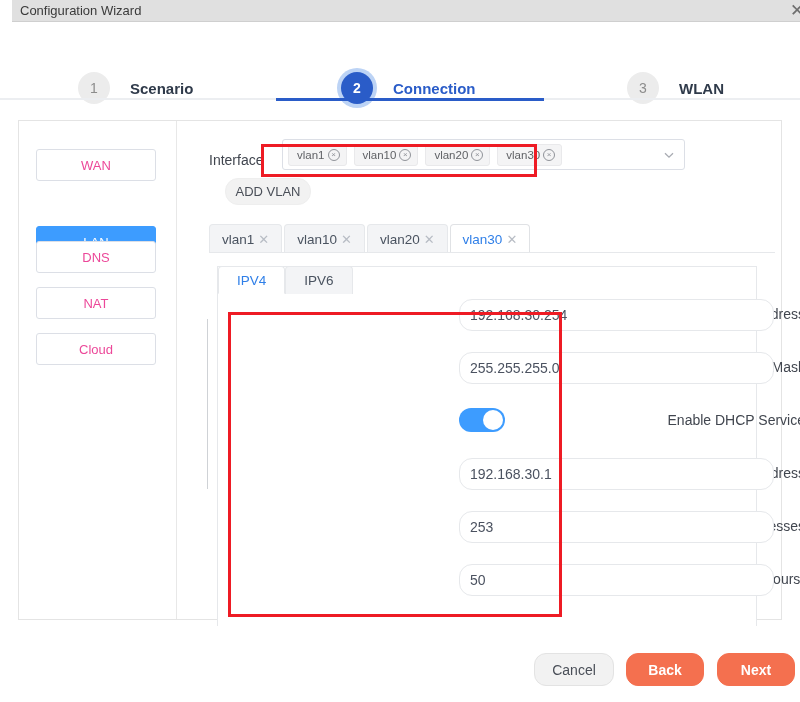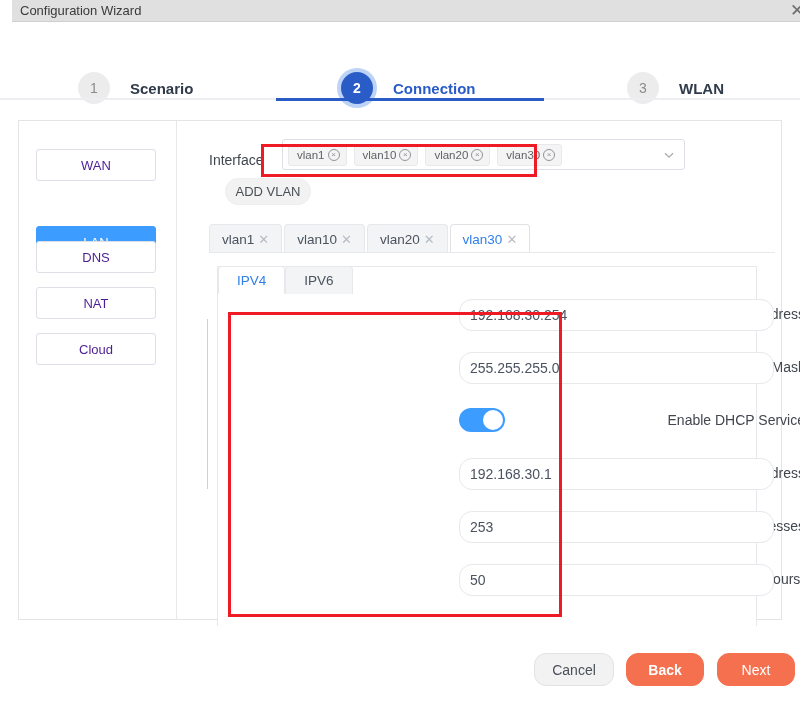--- a/index.html
+++ b/index.html
@@ -68,21 +68,21 @@
 
   
   #sidebar {
     position:absolute; left:0; top:0; width:158px; height:100%;
     border-right:1px solid #e8e8e8;
   }
   .side-item {
     position:absolute; left:17px; width:120px; height:32px;
     border:1px solid #dcdfe6; border-radius:3px;
     display:flex; align-items:center; justify-content:center;
-    font-size:13px; color:#4c1d95; cursor:pointer; background:#fff;
+    font-size:13px; color:#ec4899; cursor:pointer; background:#fff;
   }
   .side-item.active {
     background:#3d9cff; border-color:#3d9cff; color:#ffffff;
   }
   #side0 { top:28px; } #side1 { top:74px;margin-top:31px; } #side2 { top:120px; }
   #side3 { top:166px; } #side4 { top:212px; }
 
   
   #content { position:absolute; left:158px; top:0; right:0; height:100%; }
 
@@ -195,21 +195,21 @@
   #btn-cancel {
     left:534px; width:80px; background:#f2f2f2; border:1px solid #e3e3e3;
     color:#4a4f58;
   }
   #btn-back {
     left:626px; width:78px; background:#f4704f; color:#fff;
     font-weight:bold; border:1px solid #f4704f;
   }
   #btn-next {
     left:717px; width:78px; background:#f4704f; color:#fff;
-    font-weight:normal; border:1px solid #f4704f;
+    font-weight:bold; border:1px solid #f4704f;
   }
 </style>
 </head>
 <body>
 
 <div id="titlebar">
   <span class="title">Configuration Wizard</span>
   <span class="closebtn">✕</span>
 </div>
 

